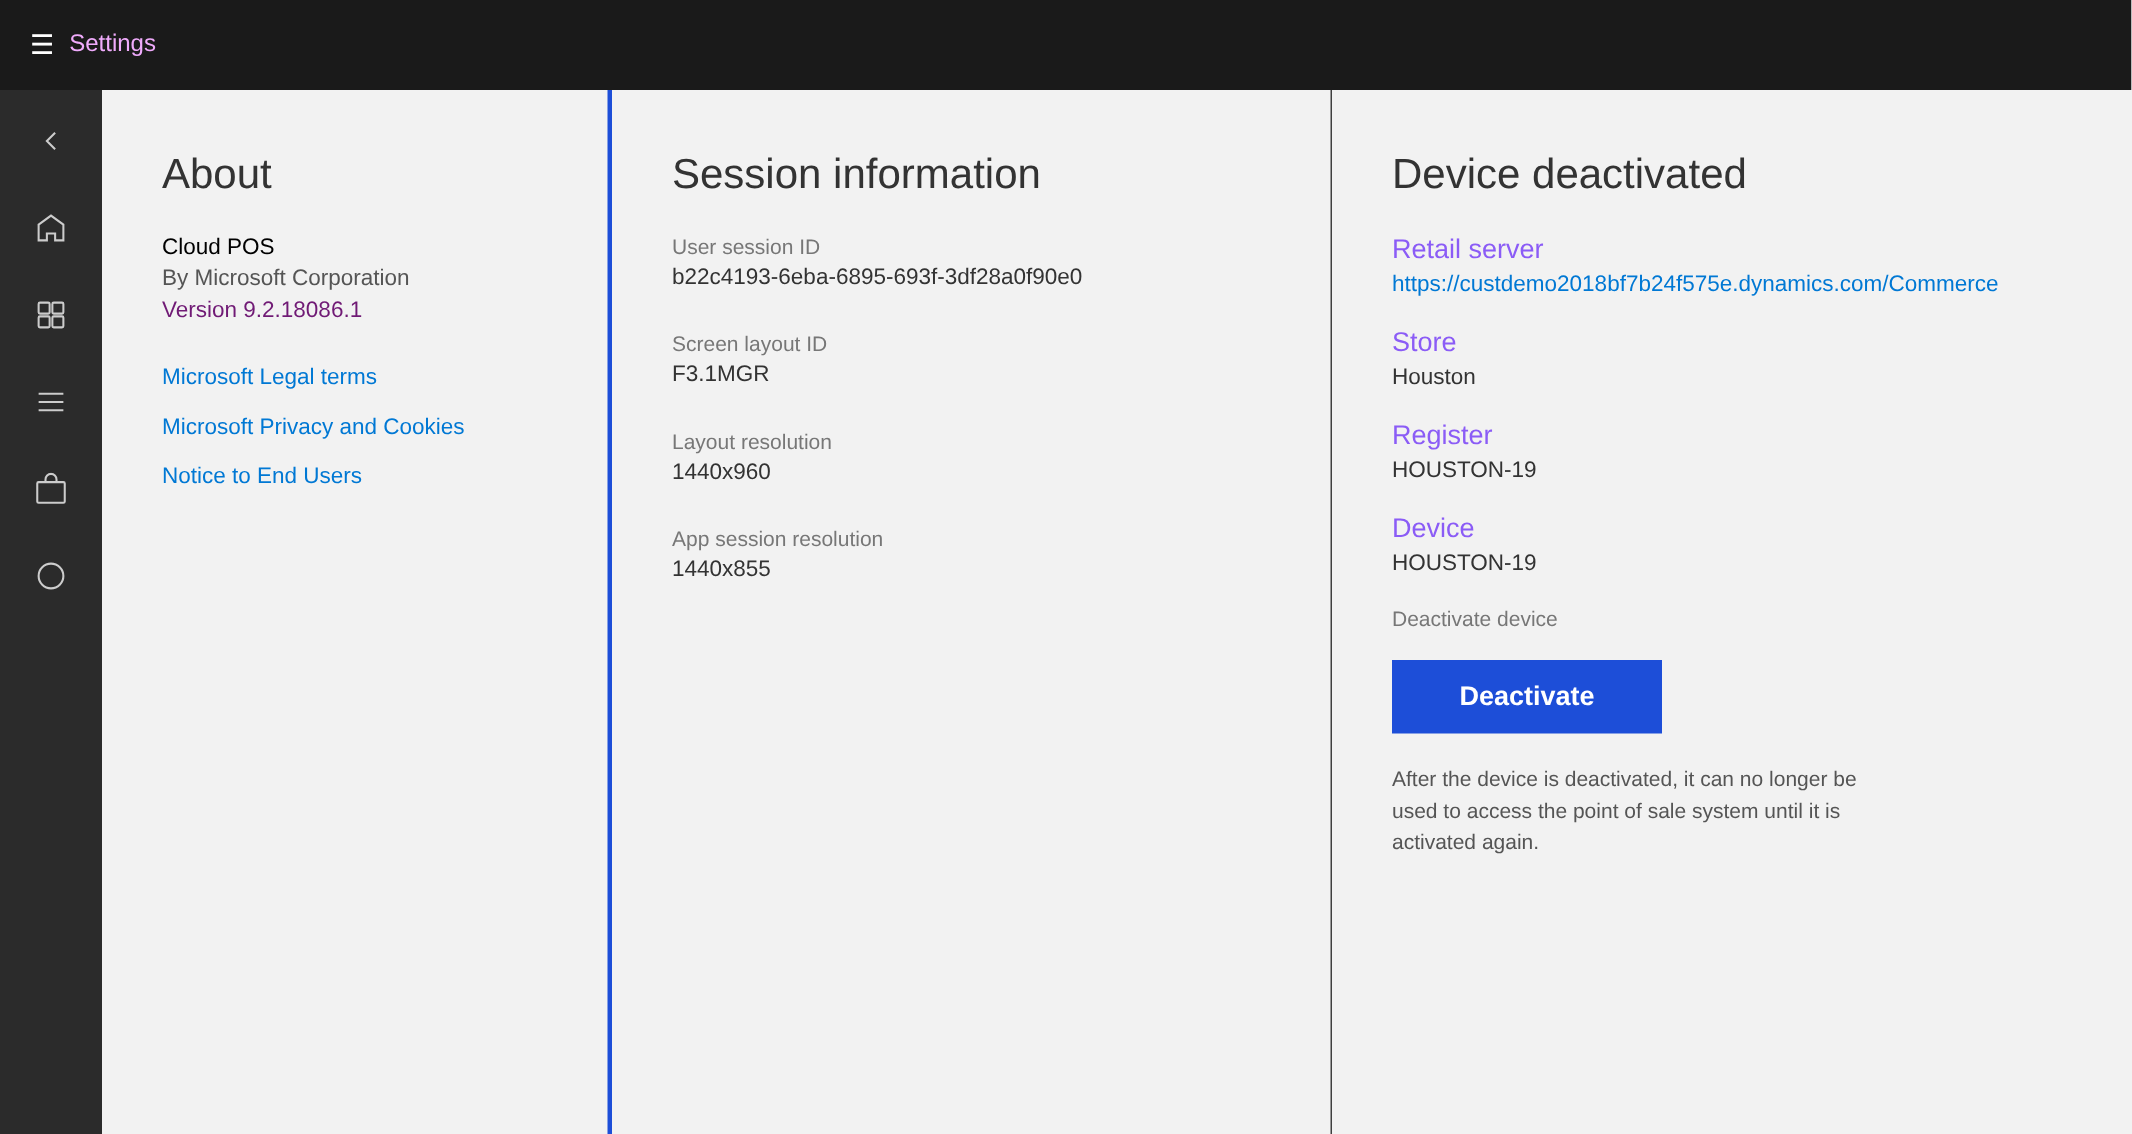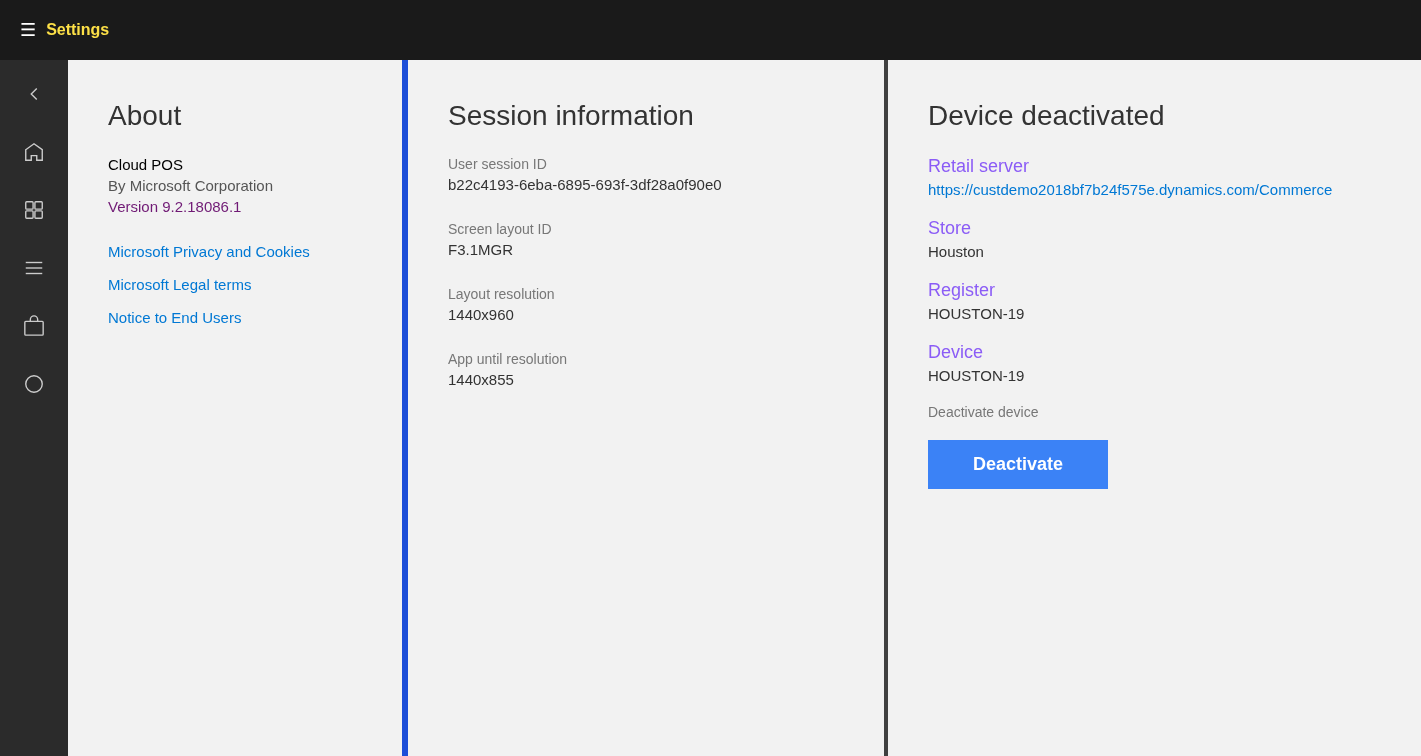--- a/index.html
+++ b/index.html
@@ -7,23 +7,23 @@
 
     .titlebar {
       background: #1a1a1a;
       height: 60px;
       display: flex;
       align-items: center;
       padding: 0 20px;
       flex-shrink: 0;
     }
     .titlebar-title {
-      color: #fde047;
+      color: #f0abfc;
       font-size: 16px;
-      font-weight: 700;
+      font-weight: 400;
       margin-left: 10px;
     }
     .hamburger-icon {
       color: #ffffff;
       font-size: 18px;
       cursor: pointer;
       line-height: 1;
     }
 
     .app-body {
@@ -69,26 +69,26 @@
       overflow: hidden;
     }
 
     
     .col {
       padding: 40px 40px 40px 40px;
       overflow-y: auto;
     }
     .col-about {
       width: 340px;
-      border-right: 6px solid #1d4ed8;
+      border-right: 3px solid #1d4ed8;
       flex-shrink: 0;
     }
     .col-session {
       width: 480px;
-      border-right: 4px solid #404040;
+      border-right: 1px solid #404040;
       flex-shrink: 0;
     }
     .col-device {
       flex: 1;
       min-width: 300px;
     }
 
     .section-title {
       font-size: 28px;
       font-weight: 300;
@@ -155,21 +155,21 @@
       margin-bottom: 20px;
     }
 
     .deactivate-label {
       font-size: 14px;
       color: #777777;
       margin-bottom: 20px;
       margin-top: 4px;
     }
     .deactivate-btn {
-      background: #3b82f6;
+      background: #1d4ed8;
       color: #ffffff;
       border: none;
       padding: 14px 32px;
       font-size: 18px;
       font-weight: 600;
       cursor: pointer;
       min-width: 180px;
       margin-bottom: 20px;
       display: inline-block;
     }
@@ -237,42 +237,42 @@
 
   </div>
 
   <div class="main-content">
 
     <div class="col col-about">
       <h1 class="section-title">About</h1>
       <p class="about-app-name">Cloud POS</p>
       <p class="about-company">By Microsoft Corporation</p>
       <p class="about-version">Version 9.2.18086.1</p>
+      <a class="about-link">Microsoft Legal terms</a>
       <a class="about-link">Microsoft Privacy and Cookies</a>
-      <a class="about-link">Microsoft Legal terms</a>
       <a class="about-link">Notice to End Users</a>
     </div>
 
     <div class="col col-session">
       <h1 class="section-title">Session information</h1>
 
       <div class="info-group">
         <p class="info-label">User session ID</p>
         <p class="info-value">b22c4193-6eba-6895-693f-3df28a0f90e0</p>
       </div>
       <div class="info-group">
         <p class="info-label">Screen layout ID</p>
         <p class="info-value">F3.1MGR</p>
       </div>
       <div class="info-group">
         <p class="info-label">Layout resolution</p>
         <p class="info-value">1440x960</p>
       </div>
       <div class="info-group">
-        <p class="info-label">App until resolution</p>
+        <p class="info-label">App session resolution</p>
         <p class="info-value">1440x855</p>
       </div>
     </div>
 
     <div class="col col-device">
       <h1 class="section-title">Device deactivated</h1>
 
       <p class="device-label">Retail server</p>
       <p class="retail-server-url">https://custdemo2018bf7b24f575e.dynamics.com/Commerce</p>
 
@@ -281,16 +281,17 @@
 
       <p class="device-label">Register</p>
       <p class="device-value">HOUSTON-19</p>
 
       <p class="device-label">Device</p>
       <p class="device-value">HOUSTON-19</p>
 
       <p class="deactivate-label">Deactivate device</p>
       <button class="deactivate-btn">Deactivate</button>
 
+      <p class="deactivate-note">After the device is deactivated, it can no longer be used to access the point of sale system until it is activated again.</p>
     </div>
 
   </div>
 </div>
 
 </body></html>

